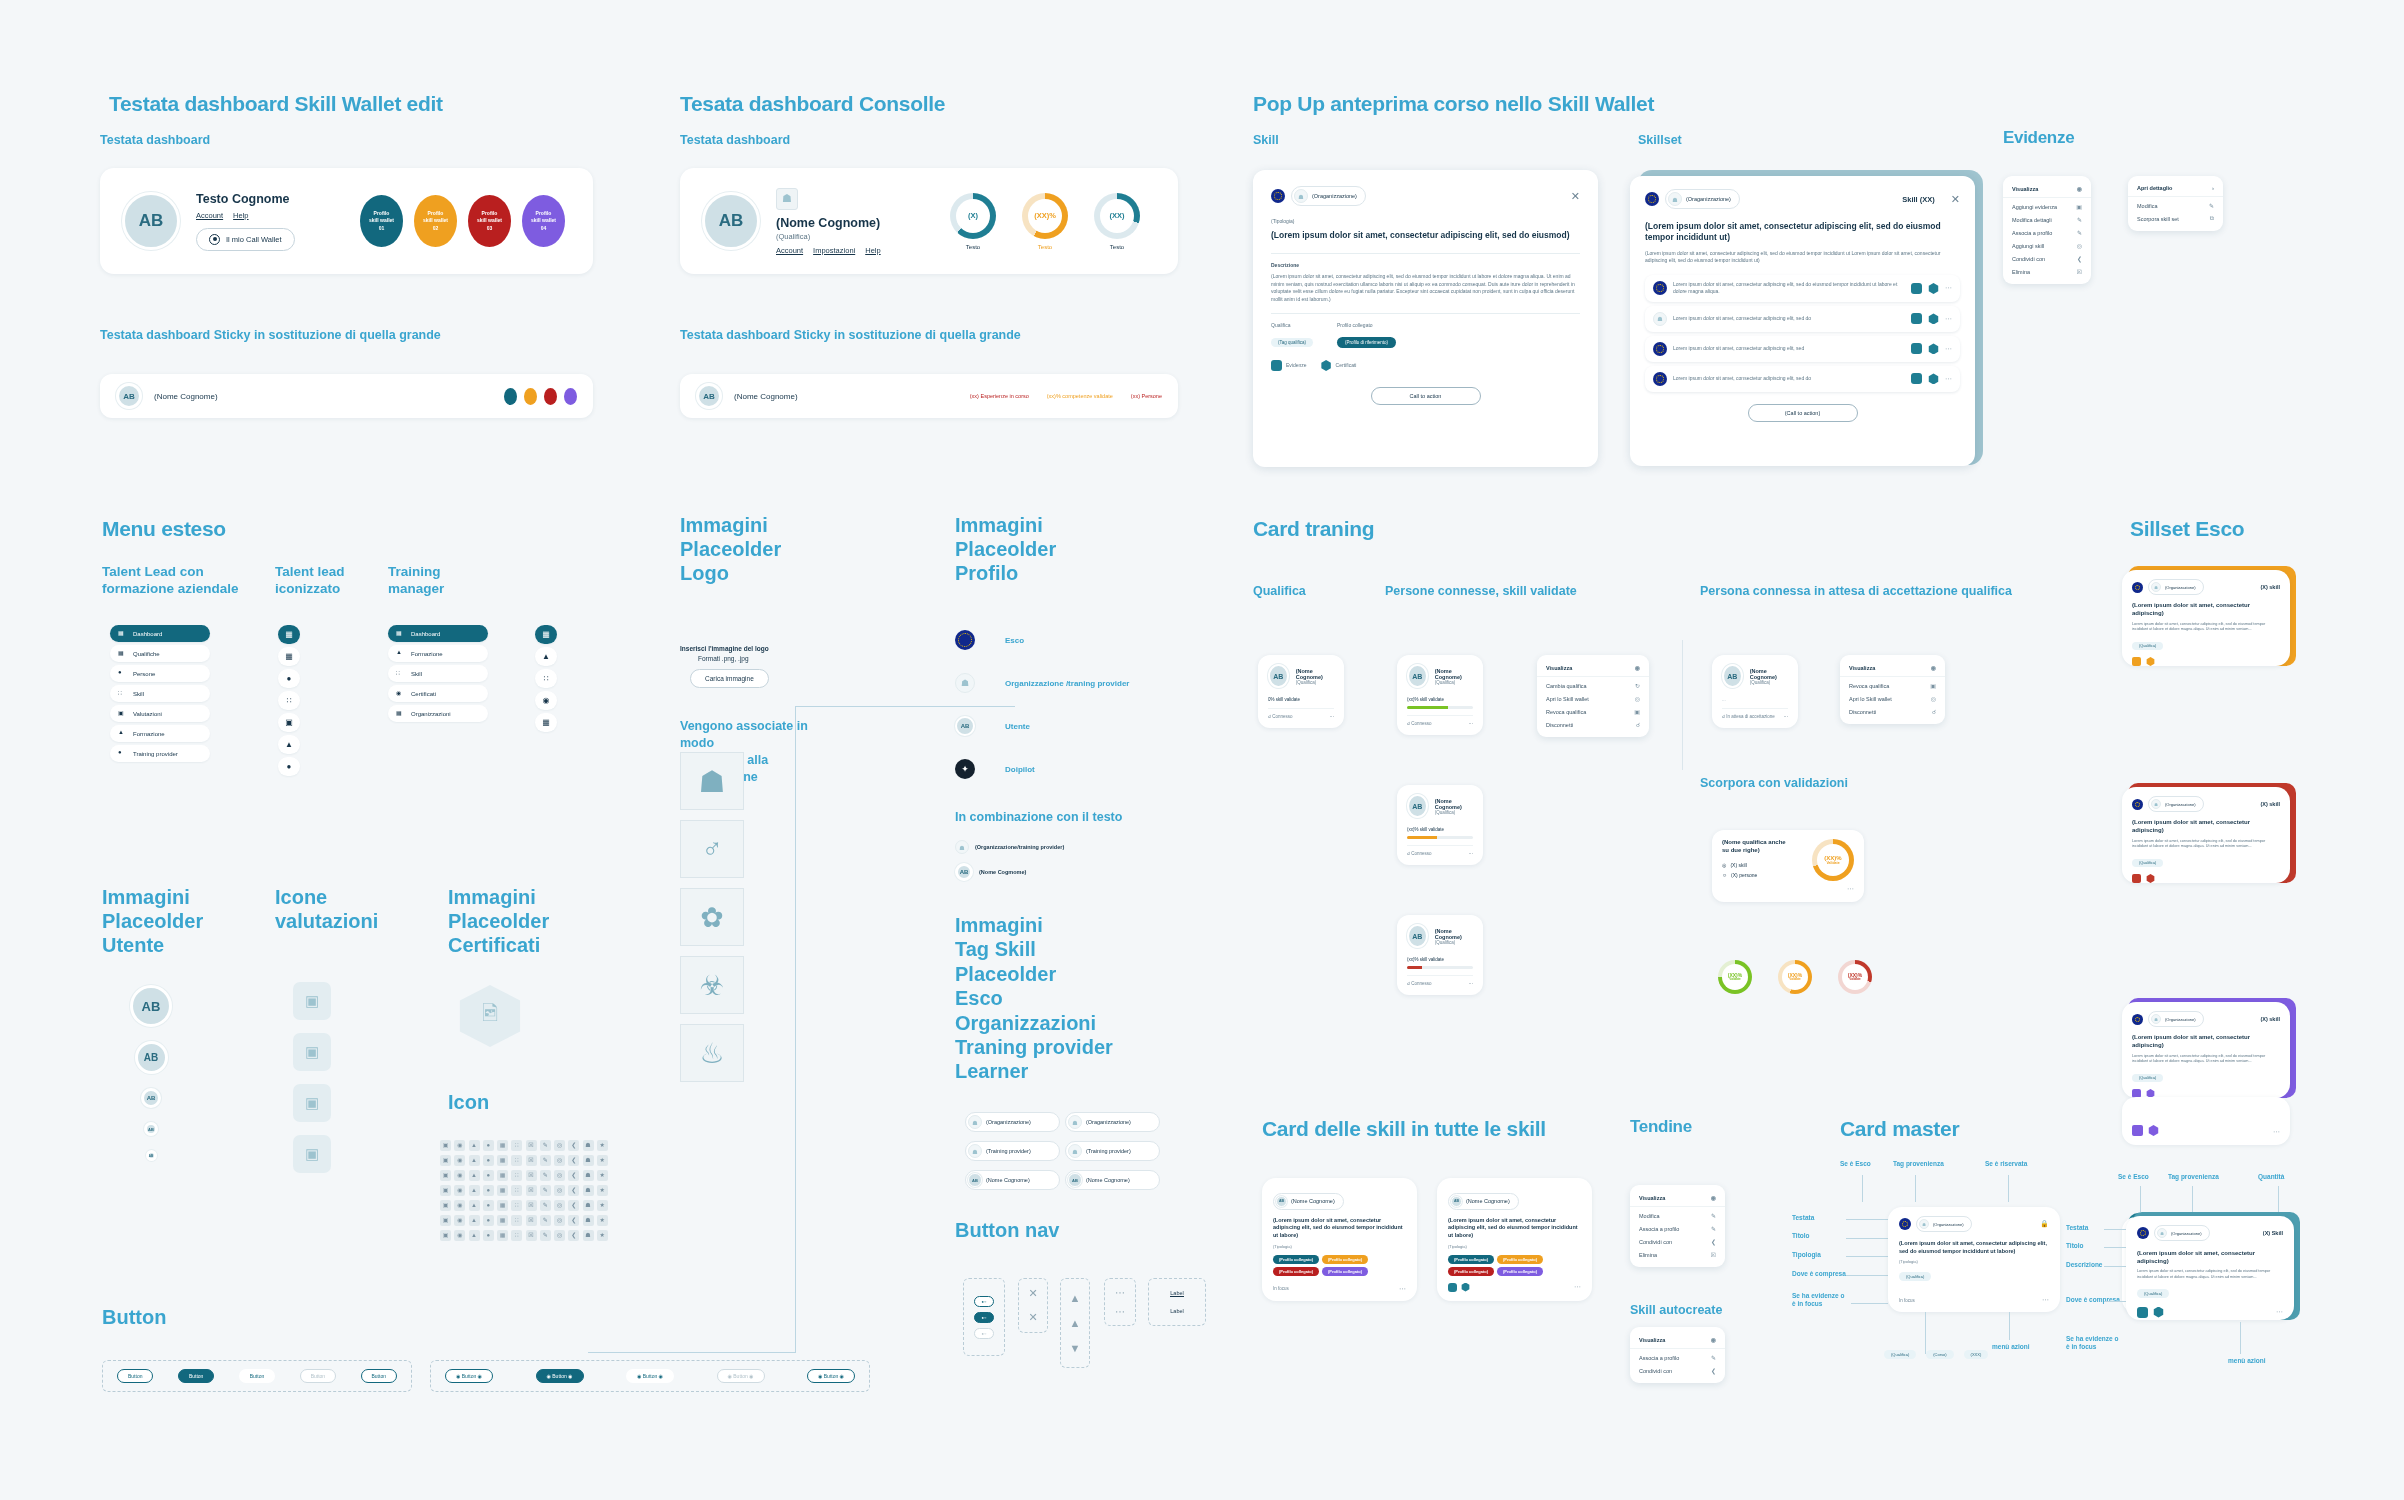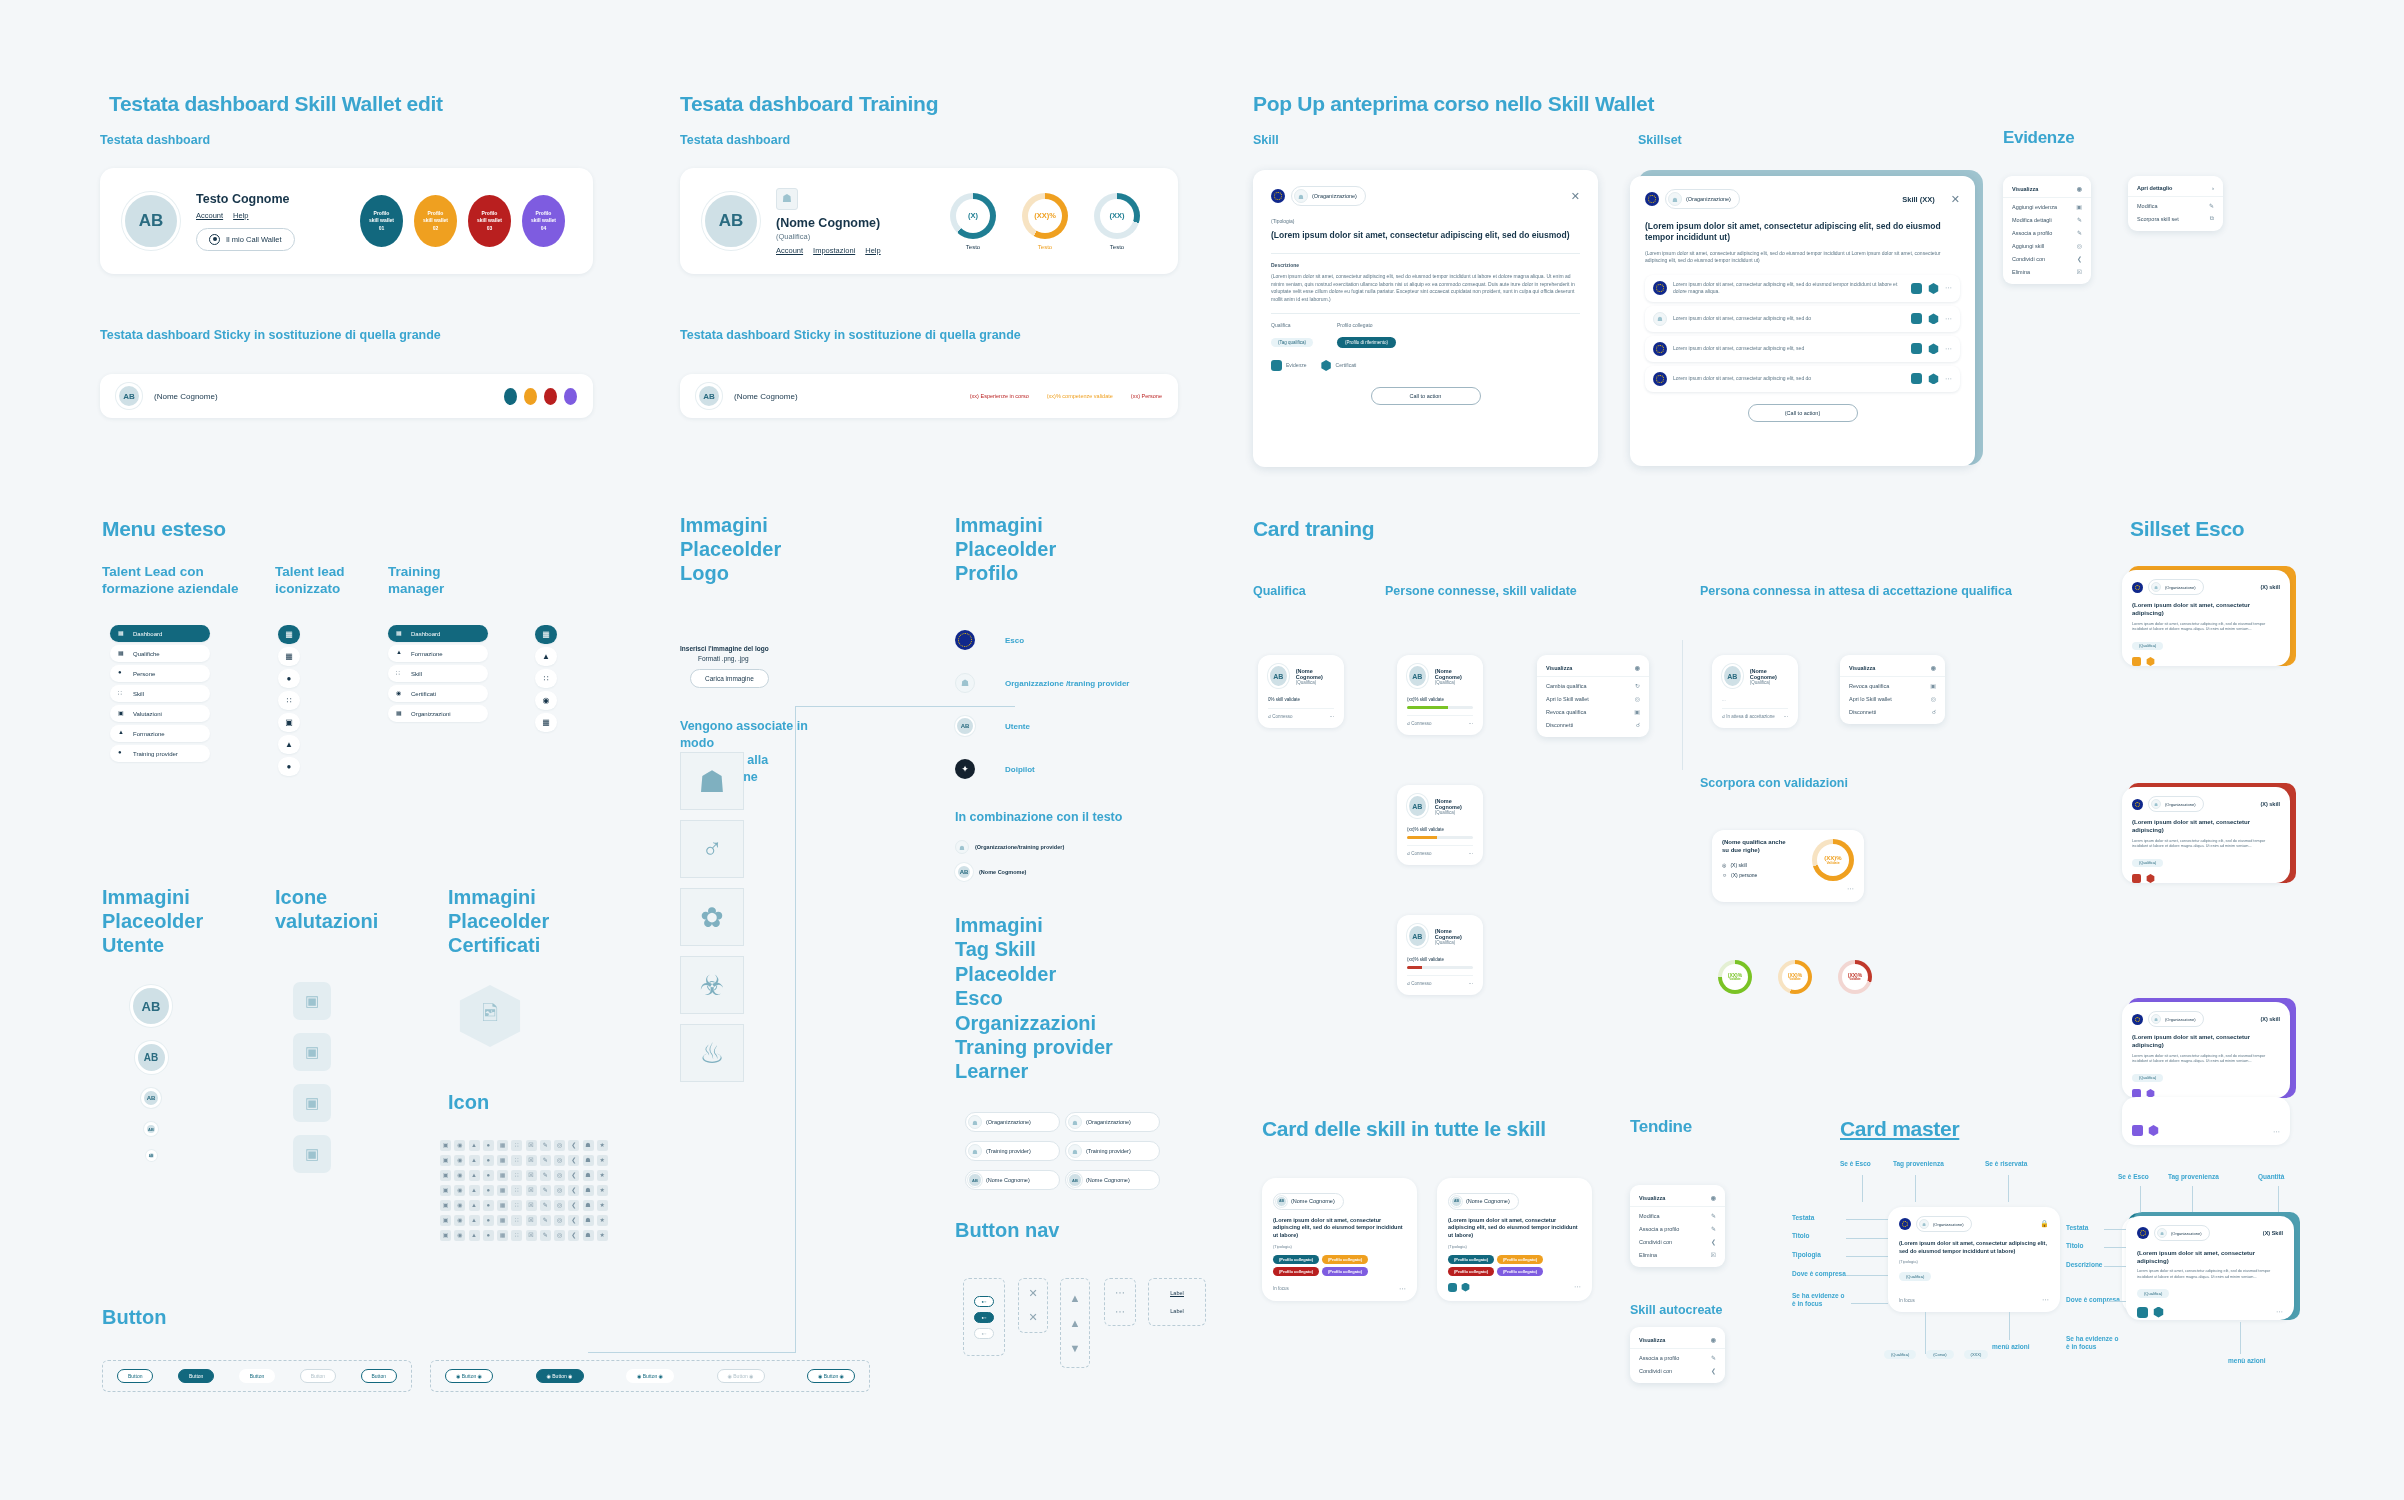--- a/index.html
+++ b/index.html
@@ -176,21 +176,21 @@
     <div class="avatar av-sm">AB</div>
     <div class="nm2">(Nome Cognome)</div>
     <div class="sdots">
       <div class="sdot" style="background:#12687e"></div>
       <div class="sdot" style="background:#efa020"></div>
       <div class="sdot" style="background:#b91f1f"></div>
       <div class="sdot" style="background:#7e5ce0"></div>
     </div>
   </div>
 
-  <h1 class="sec abs" style="left:680px;top:92px;">Tesata dashboard Training</h1>
+  <h1 class="sec abs" style="left:680px;top:92px;">Tesata dashboard Consolle</h1>
   <h2 class="sub abs" style="left:680px;top:133px;">Testata dashboard</h2>
 
   <div class="card abs dash" style="left:680px;top:168px;width:498px;height:106px;">
     <div class="avatar av-lg">AB</div>
     <div style="margin-left:16px;">
       <div class="sq" style="width:22px;height:22px;border-radius:3px;color:#9dc3cf;font-size:11px;">☗</div>
       <div class="nm" style="margin-top:6px;">(Nome Cognome)</div>
       <div class="ql">(Qualifica)</div>
       <div class="lnks">
         <a>Account</a>
@@ -1022,21 +1022,21 @@
     <div class="dd-it">
         <span>Associa a profilo</span>
         <span class="dd-ic">✎</span>
       </div>
     <div class="dd-it">
         <span>Condividi con</span>
         <span class="dd-ic">❮</span>
       </div>
   </div>
 
-  <h1 class="sec abs" style="left:1840px;top:1117px;text-decoration:underline;">Card master</h1>
+  <h1 class="sec abs" style="left:1840px;top:1117px;">Card master</h1>
 
   <div class="annot abs" style="left:1840px;top:1160px;">Se è Esco</div>
   <div class="annot abs" style="left:1893px;top:1160px;">Tag provenienza</div>
   <div class="annot abs" style="left:1985px;top:1160px;">Se è riservata</div>
   <div class="leader" style="left:1862px;top:1175px;width:1px;height:27px;"></div>
   <div class="leader" style="left:1915px;top:1175px;width:1px;height:27px;"></div>
   <div class="leader" style="left:2008px;top:1175px;width:1px;height:27px;"></div>
 
   <div class="annot abs" style="left:1792px;top:1214px;">Testata</div>
   <div class="annot abs" style="left:1792px;top:1232px;">Titolo</div>

